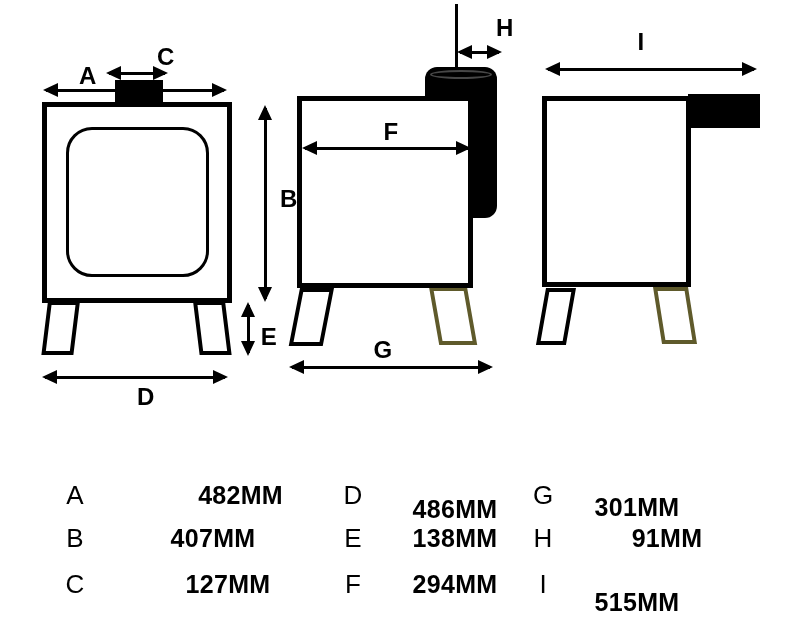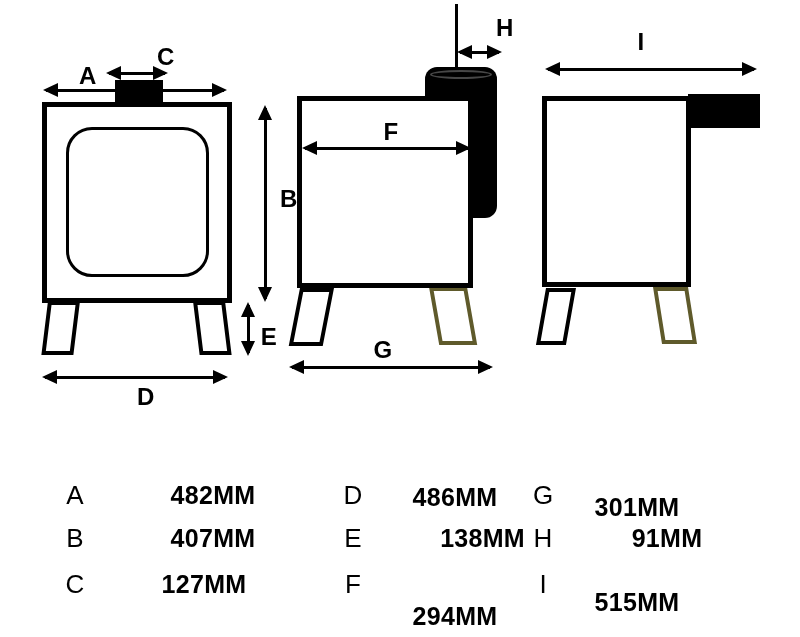--- a/index.html
+++ b/index.html
@@ -114,32 +114,32 @@
       <i class="line"></i>
       <i class="hd l"></i>
       <i class="hd r"></i>
     </div>
     <span class="dim-label" style="left:641px;top:42px;">I</span>
   </div>
 
   <div>
 
     <span class="tbl-letter" style="left:45px;top:478px;">A</span>
-    <span class="tbl-value" style="left:143px;top:478px;">482MM</span>
+    <span class="tbl-value" style="left:143px;top:478px;text-align:right;">482MM</span>
     <span class="tbl-letter" style="left:45px;top:521px;">B</span>
     <span class="tbl-value" style="left:143px;top:521px;">407MM</span>
     <span class="tbl-letter" style="left:45px;top:567px;">C</span>
-    <span class="tbl-value" style="left:134px;top:567px;">127MM</span>
+    <span class="tbl-value" style="left:158px;top:567px;">127MM</span>
 
     <span class="tbl-letter" style="left:323px;top:478px;">D</span>
-    <span class="tbl-value" style="left:385px;top:480px;">486MM</span>
+    <span class="tbl-value" style="left:385px;top:492px;">486MM</span>
     <span class="tbl-letter" style="left:323px;top:521px;">E</span>
-    <span class="tbl-value" style="left:385px;top:521px;text-align:right;">138MM</span>
+    <span class="tbl-value" style="left:385px;top:521px;">138MM</span>
     <span class="tbl-letter" style="left:323px;top:567px;">F</span>
-    <span class="tbl-value" style="left:385px;top:599px;">294MM</span>
+    <span class="tbl-value" style="left:385px;top:567px;">294MM</span>
 
     <span class="tbl-letter" style="left:513px;top:478px;">G</span>
     <span class="tbl-value" style="left:567px;top:490px;">301MM</span>
     <span class="tbl-letter" style="left:513px;top:521px;">H</span>
     <span class="tbl-value" style="left:597px;top:521px;">91MM</span>
     <span class="tbl-letter" style="left:513px;top:567px;">I</span>
     <span class="tbl-value" style="left:567px;top:567px;margin-top:18px;">515MM</span>
   </div>
 
 </div>

